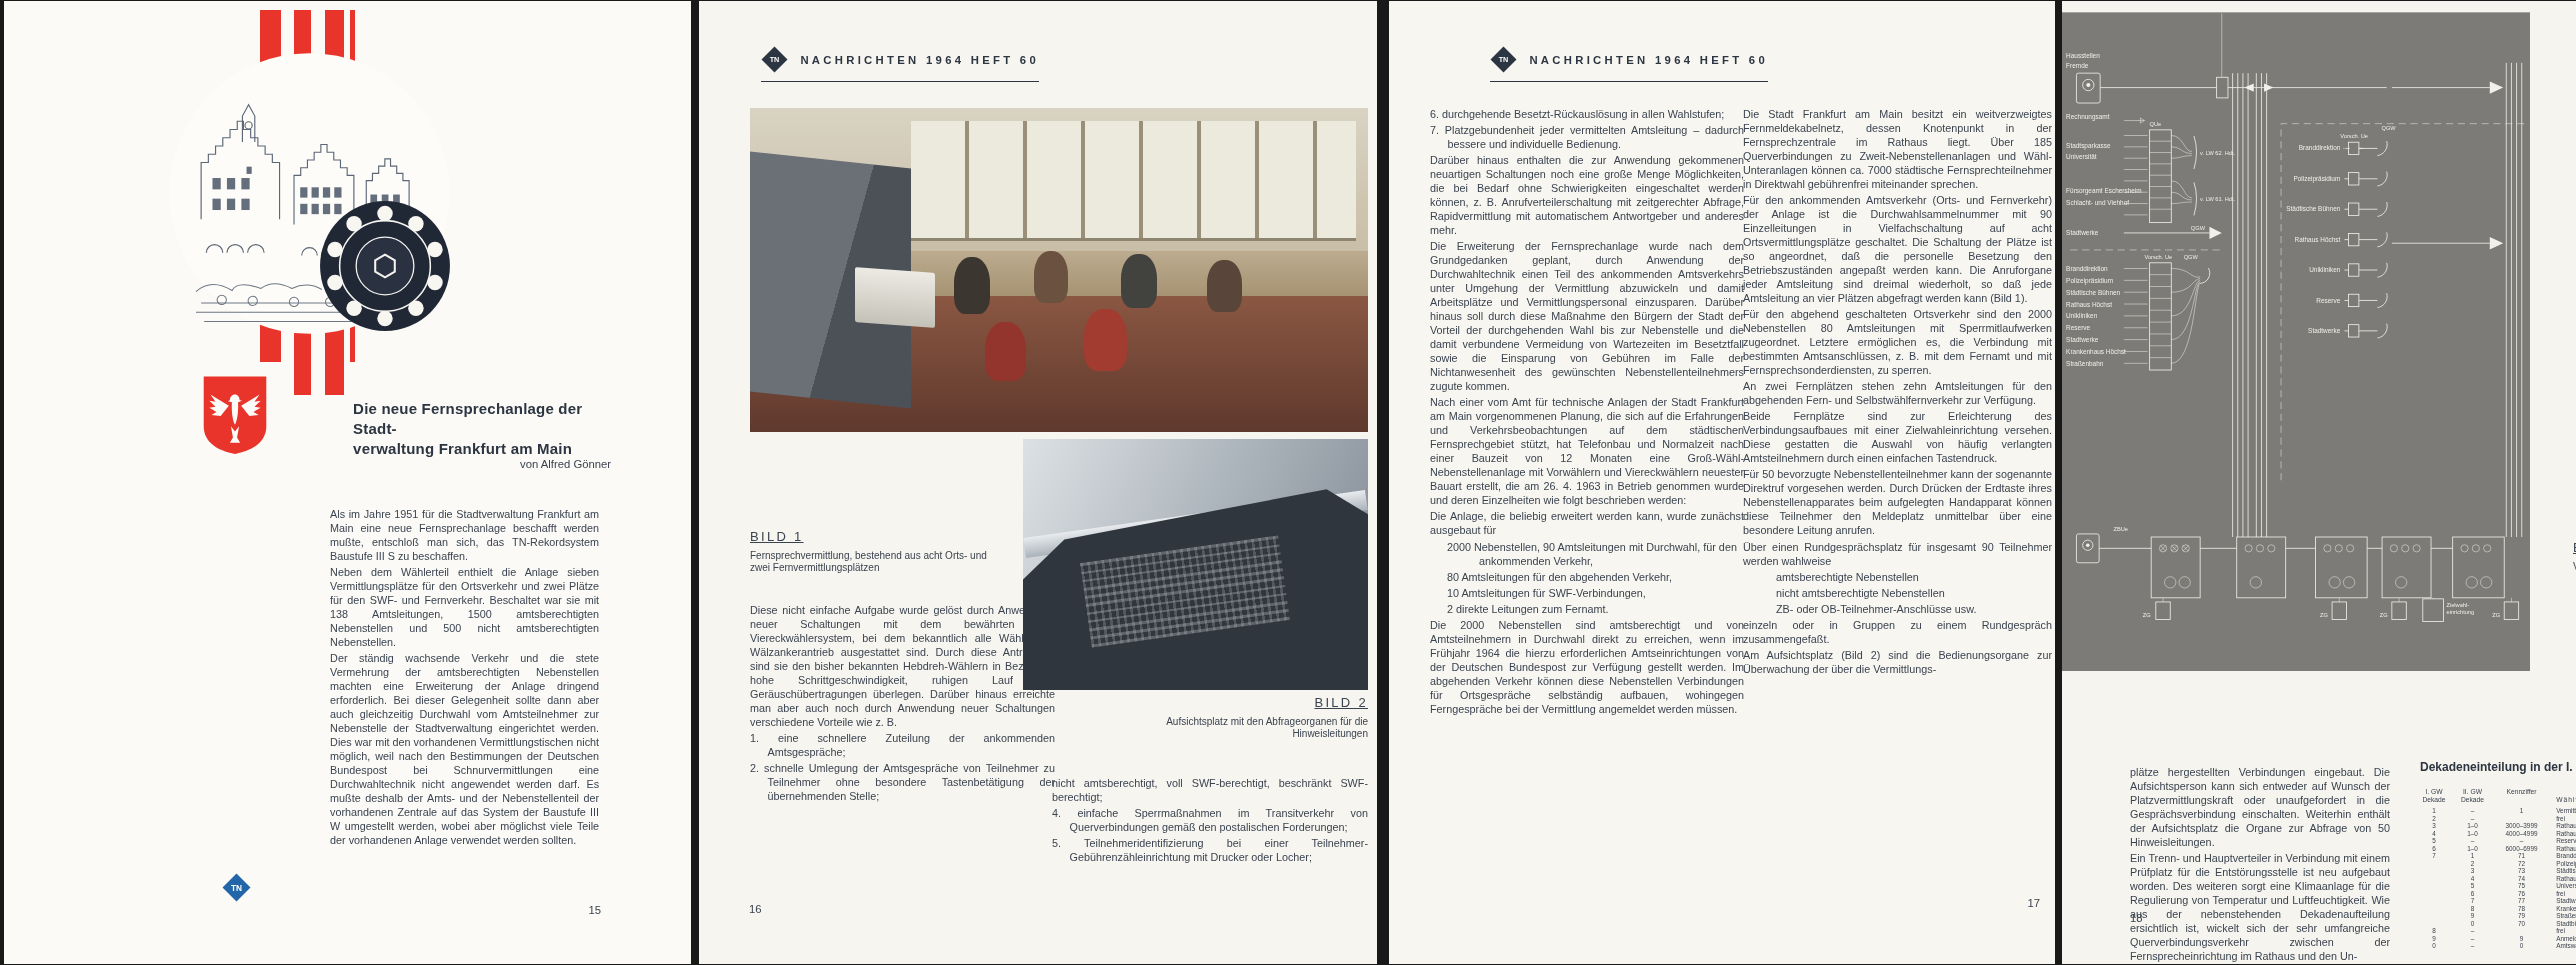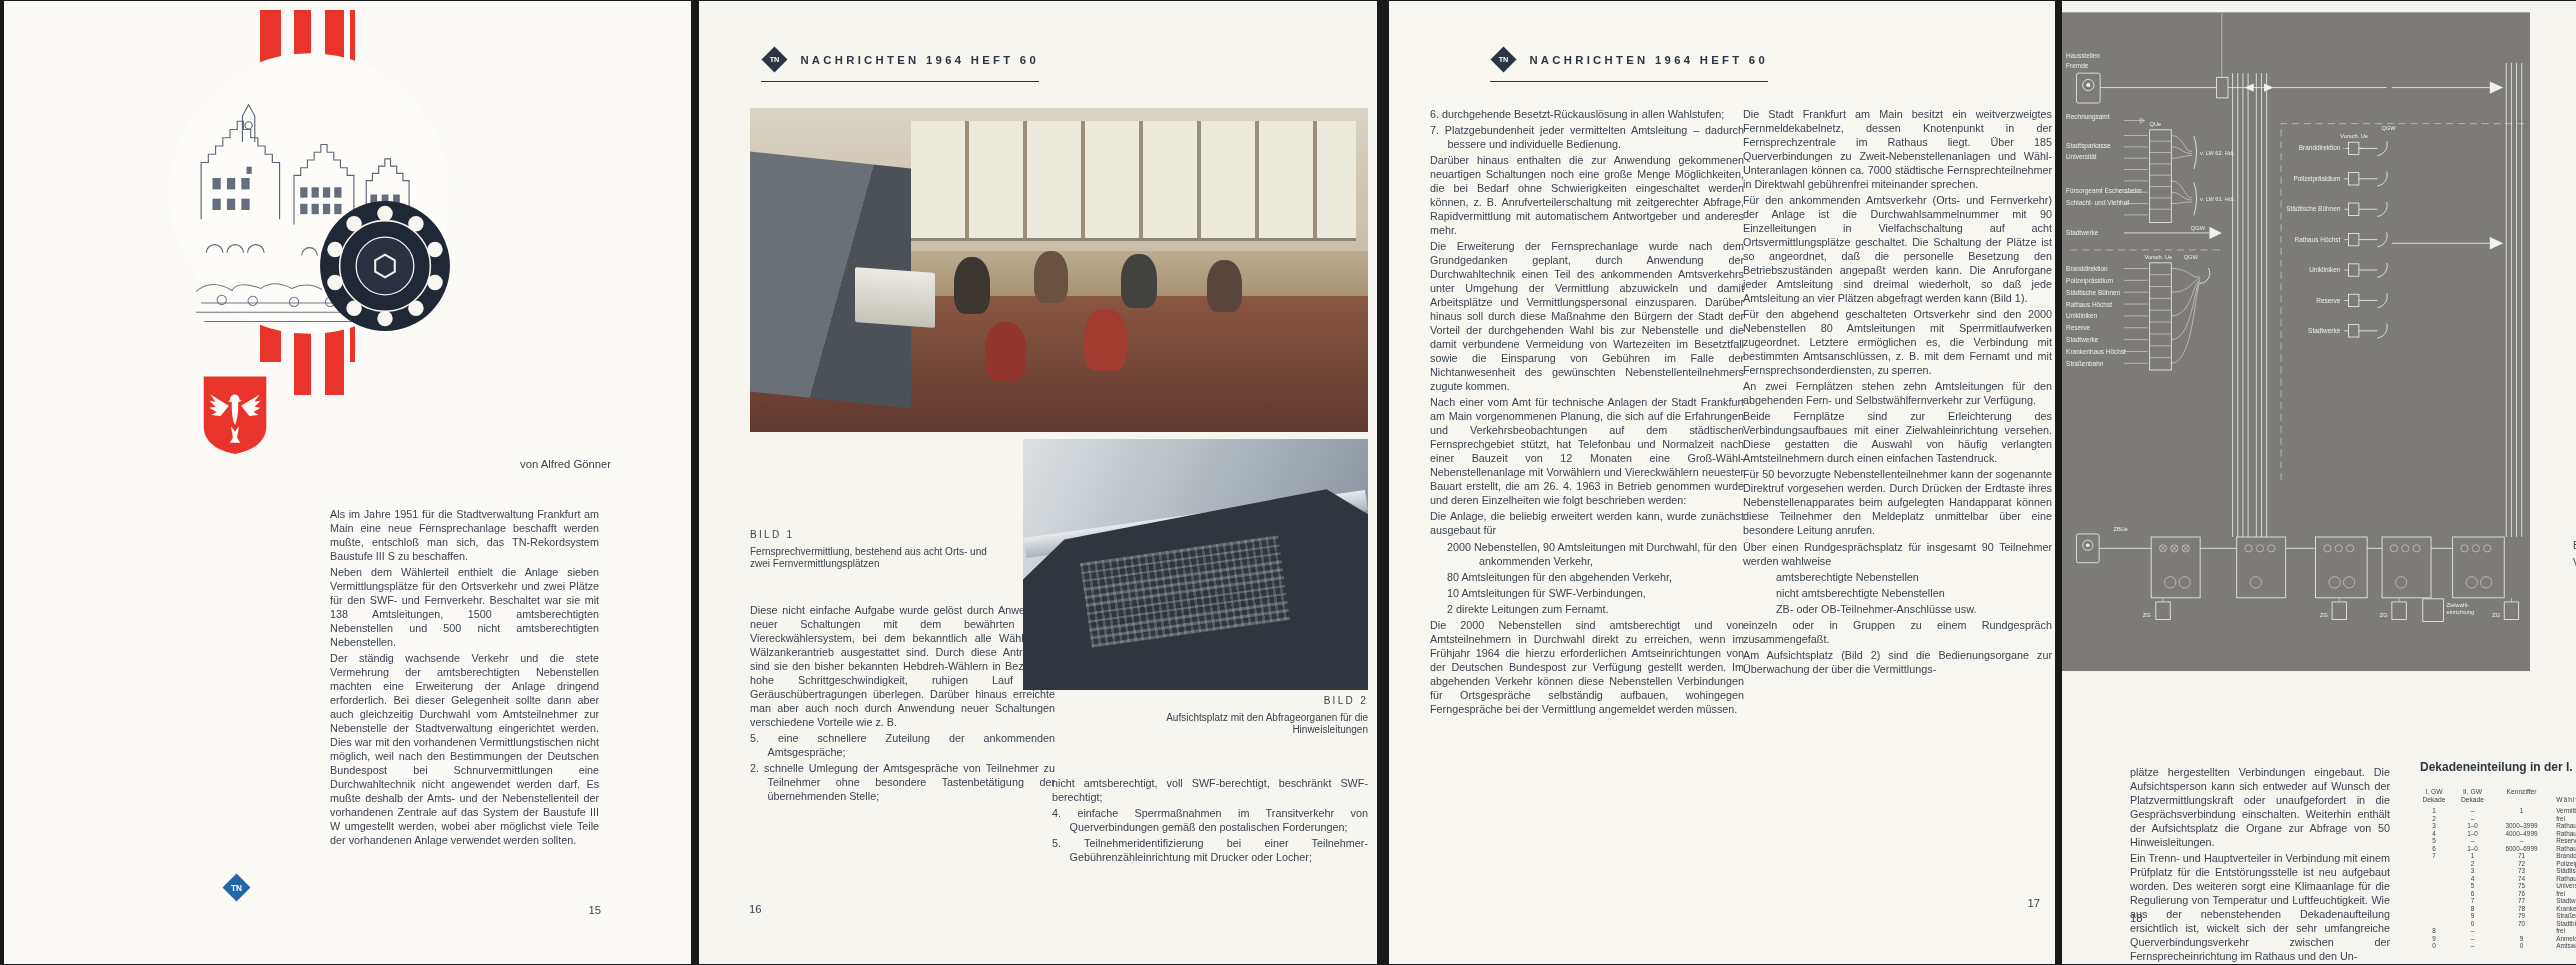--- a/index.html
+++ b/index.html
@@ -17,21 +17,21 @@
   
   .bodytext{position:absolute;font-size:10.8px;line-height:14px;text-align:justify;color:var(--ink);}
   .it{margin:0 0 2.1px 0;}
   .it.li{padding-left:17.5px;text-indent:-17.5px;}
   .it.ind{padding-left:49px;text-indent:-32px;text-align:left;}
   .it.ind2{padding-left:33px;text-align:left;}
   h1.title{position:absolute;margin:0;font-size:15px;line-height:20px;font-weight:bold;
            color:var(--title);letter-spacing:0.2px;}
   .byline{position:absolute;font-size:11.3px;color:var(--ink);text-align:right;}
   .cap{position:absolute;color:var(--ink);}
-  .cap .lab{font-size:10px;letter-spacing:2.3px;display:block;}
+  .cap .lab{font-size:13px;letter-spacing:2.3px;display:block;text-decoration:underline;}
   .cap .txt{font-size:10px;line-height:12px;display:block;margin-top:5.7px;}
   .cap.right{text-align:right;}
   .pagenum{position:absolute;font-size:11.3px;color:var(--ink);}
   
   .photo{position:absolute;overflow:hidden;background:#888;}
   .lay{position:absolute;}
   
   .b1-wall{left:0;top:0;right:0;height:46%;background:linear-gradient(180deg,#d9d3c3,#c8bda6);}
   .b1-win{left:26%;top:4%;right:2%;height:36%;
      background:repeating-linear-gradient(90deg,#ece9dd 0 54px,#9a8f78 54px 58px);
@@ -154,20 +154,24 @@
     <svg width="66" height="80" style="position:absolute;left:198px;top:374px;" viewBox="0 0 128 156">
       <path d="M3,3 H125 V100 C125,132 97,148 64,154 C31,148 3,132 3,100 Z" fill="#e8342a"></path>
       <g fill="#fdfcf8">
         <path d="M64,38 c-6,0 -10,5 -10,11 l-4,2 8,2 c0,0 -2,28 6,44 c8,-16 6,-44 6,-44 l8,-3 -5,-1 c0,-6 -4,-11 -9,-11 Z"></path>
         <path d="M52,60 L16,38 l10,14 -12,-2 12,12 -12,2 14,8 -10,6 18,2 Z"></path>
         <path d="M76,60 L112,38 l-10,14 12,-2 -12,12 12,2 -14,8 10,6 -18,2 Z"></path>
         <path d="M56,100 l8,10 8,-10 -4,22 6,10 h-20 l6,-10 Z"></path>
       </g>
     </svg>
 
+    <h1 class="title" style="left:349px;top:398px;width:260px;">
+      <span>Die neue Fernsprechanlage der Stadt-</span><br>
+      <span>verwaltung Frankfurt am Main</span>
+    </h1>
     <div class="byline" style="left:349px;top:457px;width:258px;">von Alfred Gönner</div>
 
     <div class="bodytext" style="left:326px;top:506px;width:269px;">
 
     <div class="it p"><span>Als im Jahre 1951 für die Stadtverwaltung Frankfurt am Main eine neue Fernsprechanlage beschafft werden mußte, entschloß man sich, das TN-Rekordsystem Baustufe III S zu beschaffen.</span></div>
         <div class="it p"><span>Neben dem Wählerteil enthielt die Anlage sieben Vermittlungsplätze für den Ortsverkehr und zwei Plätze für den SWF- und Fernverkehr. Beschaltet war sie mit 138 Amtsleitungen, 1500 amtsberechtigten Nebenstellen und 500 nicht amtsberechtigten Nebenstellen.</span></div>
         <div class="it p"><span>Der ständig wachsende Verkehr und die stete Vermehrung der amtsberechtigten Nebenstellen machten eine Erweiterung der Anlage dringend erforderlich. Bei dieser Gelegenheit sollte dann aber auch gleichzeitig Durchwahl vom Amtsteilnehmer zur Nebenstelle der Stadtverwaltung eingerichtet werden. Dies war mit den vorhandenen Vermittlungstischen nicht möglich, weil nach den Bestimmungen der Deutschen Bundespost bei Schnurvermittlungen eine Durchwahltechnik nicht angewendet werden darf. Es mußte deshalb der Amts- und der Nebenstellenteil der vorhandenen Zentrale auf das System der Baustufe III W umgestellt werden, wobei aber möglichst viele Teile der vorhandenen Anlage verwendet werden sollten.</span></div>
       </div>
 
     <svg width="29" height="29" style="position:absolute;left:218px;top:872px;" viewBox="0 0 56 56">
@@ -203,21 +207,21 @@
     </div>
 
     <div class="cap" style="left:51px;top:528px;width:242px;">
       <span class="lab">BILD 1</span>
       <span class="txt">Fernsprechvermittlung, bestehend aus acht Orts- und zwei Fernvermittlungsplätzen</span>
     </div>
 
     <div class="bodytext" style="left:51px;top:602px;width:305px;">
 
     <div class="it p"><span>Diese nicht einfache Aufgabe wurde gelöst durch Anwendung neuer Schaltungen mit dem bewährten TN-Viereckwählersystem, bei dem bekanntlich alle Wähler mit Wälzankerantrieb ausgestattet sind. Durch diese Antriebsart sind sie den bisher bekannten Hebdreh-Wählern in Bezug auf hohe Schrittgeschwindigkeit, ruhigen Lauf und Geräuschübertragungen überlegen. Darüber hinaus erreichte man aber auch noch durch Anwendung neuer Schaltungen verschiedene Vorteile wie z. B.</span></div>
-        <div class="it li"><span>5. eine schnellere Zuteilung der ankommenden Amtsgespräche;</span></div>
+        <div class="it li"><span>1. eine schnellere Zuteilung der ankommenden Amtsgespräche;</span></div>
         <div class="it li"><span>2. schnelle Umlegung der Amtsgespräche von Teilnehmer zu Teilnehmer ohne besondere Tastenbetätigung der übernehmenden Stelle;</span></div>
       </div>
 
     <div class="photo" style="left:324px;top:438px;width:345px;height:251px;">
       <div class="lay b2-base"></div>
       <div class="lay b2-edge"></div>
       <div class="lay b2-desk"></div>
       <div class="lay b2-keys"></div>
     </div>
 

